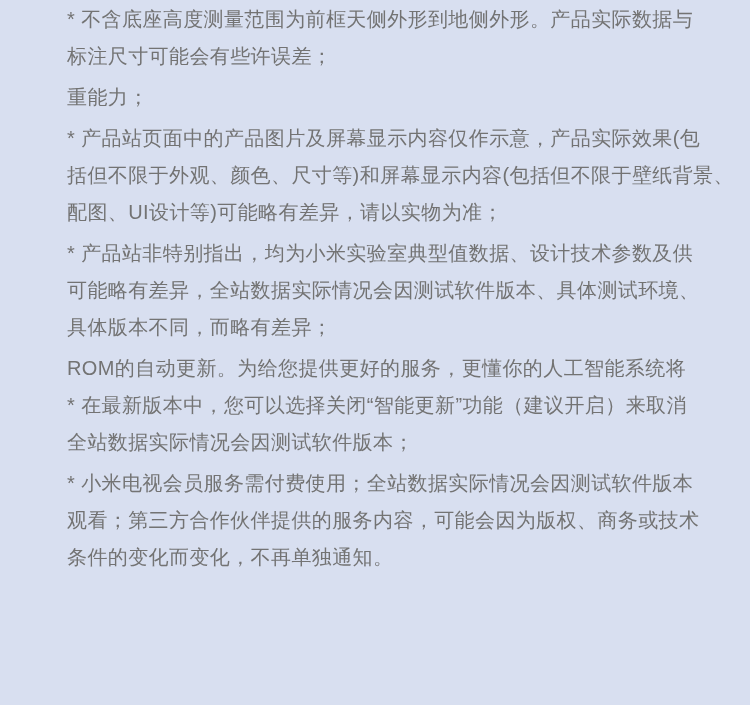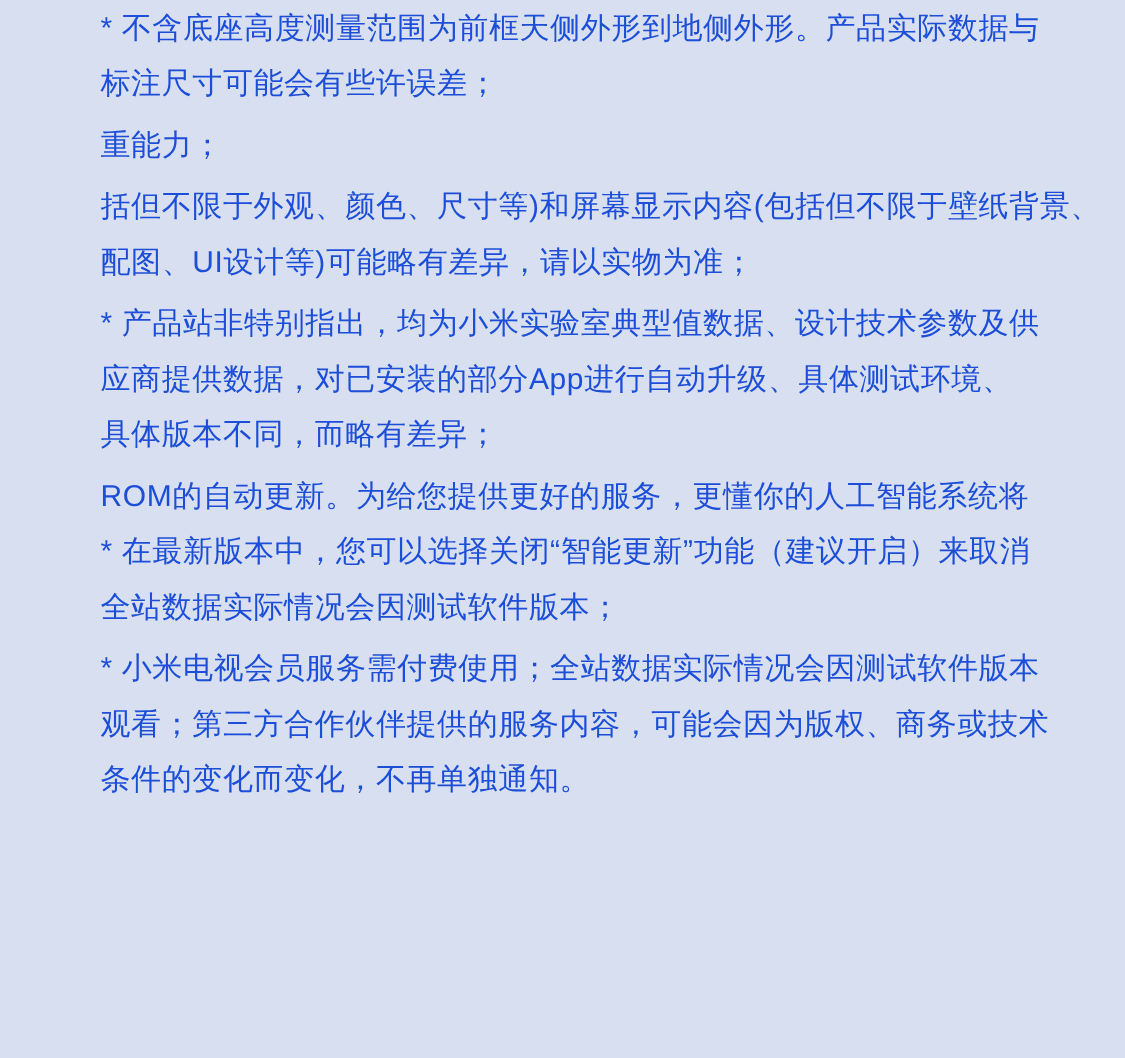--- a/index.html
+++ b/index.html
@@ -11,21 +11,21 @@
     height: 705px;
     background: #d8dff0;
     overflow: hidden;
     font-family: "Liberation Sans", sans-serif;
   }
   .notes {
     position: absolute;
     top: 1px;
     left: 67px;
     width: 628px;
-    color: #1d4ed8;
+    color: #737373;
     font-size: 20px;
     line-height: 37px;
     letter-spacing: 0.4px;
   }
   .note-paragraph {
     margin: 0 0 4px 0;
   }
   .note-line {
     white-space: nowrap;
     overflow: visible;
@@ -39,27 +39,28 @@
   <div class="note-paragraph">
     <div class="note-line">* 不含底座高度测量范围为前框天侧外形到地侧外形。产品实际数据与</div>
     <div class="note-line">标注尺寸可能会有些许误差；</div>
   </div>
 
   <div class="note-paragraph">
     <div class="note-line">重能力；</div>
   </div>
 
   <div class="note-paragraph">
+    <div class="note-line">* 产品站页面中的产品图片及屏幕显示内容仅作示意，产品实际效果(包</div>
     <div class="note-line">括但不限于外观、颜色、尺寸等)和屏幕显示内容(包括但不限于壁纸背景、</div>
     <div class="note-line">配图、UI设计等)可能略有差异，请以实物为准；</div>
   </div>
 
   <div class="note-paragraph">
     <div class="note-line">* 产品站非特别指出，均为小米实验室典型值数据、设计技术参数及供</div>
-    <div class="note-line">应商提供数据，对已安装的部分App进行自动升级、具体测试环境、</div>
+    <div class="note-line">可能略有差异，全站数据实际情况会因测试软件版本、具体测试环境、</div>
     <div class="note-line">具体版本不同，而略有差异；</div>
   </div>
 
   <div class="note-paragraph">
     <div class="note-line">ROM的自动更新。为给您提供更好的服务，更懂你的人工智能系统将</div>
     <div class="note-line">* 在最新版本中，您可以选择关闭“智能更新”功能（建议开启）来取消</div>
     <div class="note-line">全站数据实际情况会因测试软件版本；</div>
   </div>
 
   <div class="note-paragraph">

